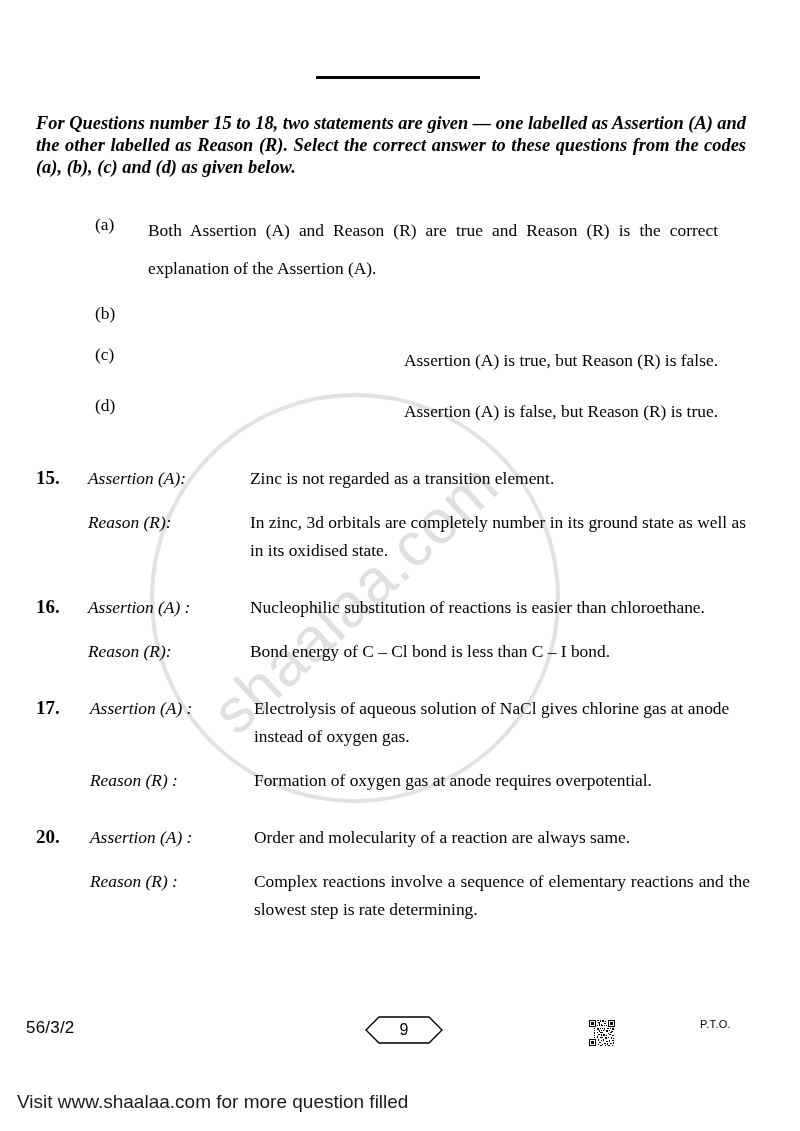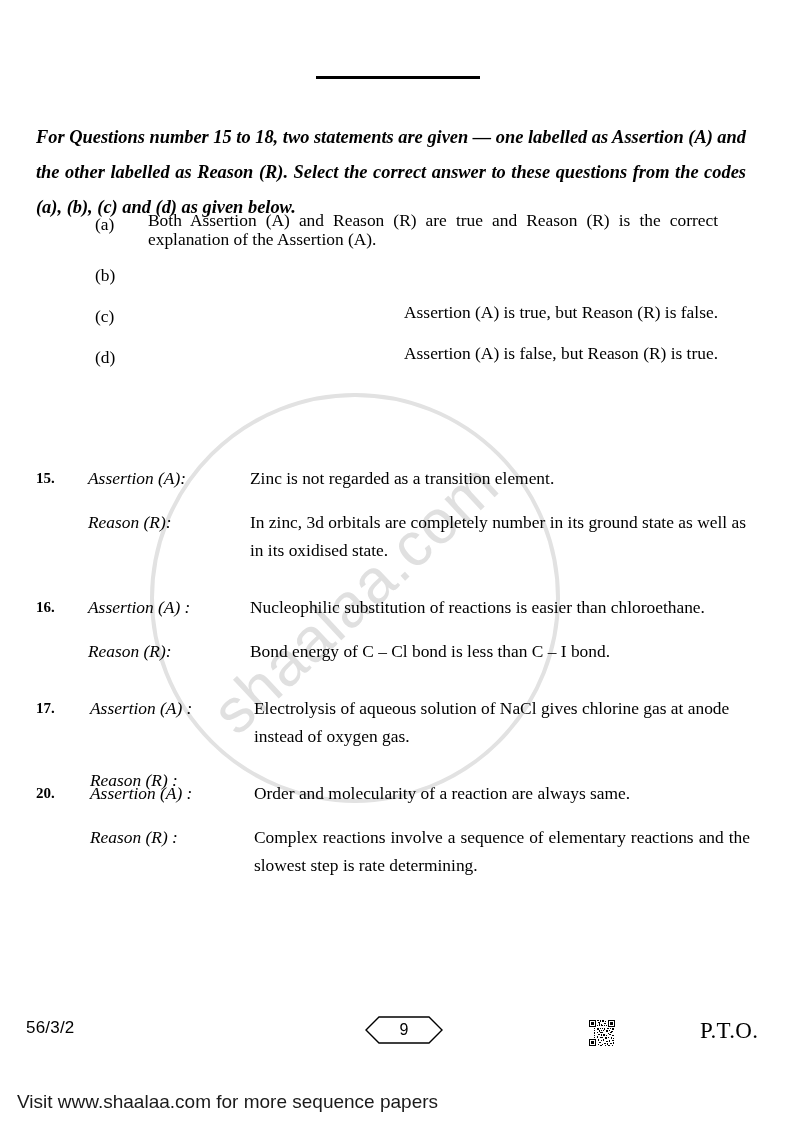--- a/index.html
+++ b/index.html
@@ -67,26 +67,26 @@
     top: 76px;
     width: 164px;
     height: 3px;
     background: #000;
   }
 
   
   .instruction {
     position: absolute;
     left: 36px;
-    top: 120px;
+    top: 112px;
     width: 710px;
     font-size: 18.4px;
     font-weight: bold;
     font-style: italic;
-    line-height: 35px;
+    line-height: 22px;
     text-align: justify;
     text-justify: inter-word;
   }
   .instruction > span { display: inline; }
 
   
   .options {
     position: absolute;
     left: 0;
     top: 211px;
@@ -102,21 +102,21 @@
     left: 95px;
     top: 0;
     width: 40px;
     font-size: 17.4px;
     line-height: 27.5px;
   }
   .option-text {
     margin-left: 148px;
     width: 570px;
     font-size: 17.4px;
-    line-height: 19px;
+    line-height: 38px;
     text-align: justify;
     text-justify: inter-word;
   }
   .option-text.nojust { text-align: right; }
   .option-text b {
     font-weight: bold;
     font-style: italic;
   }
 
   
@@ -128,21 +128,21 @@
   }
   .question {
     position: relative;
     margin-bottom: 29px;
   }
   .q-number {
     position: absolute;
     left: 36px;
     top: 0;
     width: 44px;
-    font-size: 15px;
+    font-size: 19px;
     font-weight: bold;
     line-height: 28px;
   }
   .q-line {
     position: relative;
     margin-bottom: 16px;
     padding-left: 28px;
   }
   .q-label {
     position: absolute;
@@ -205,22 +205,22 @@
     left: 588px;
     top: 5px;
     width: 28px;
     height: 28px;
   }
   .qr svg { display: block; }
   .pto {
     position: absolute;
     left: 700px;
     top: 4px;
-    font-family: Liberation Serif, serif;
-    font-size: 23px;
+    font-family: Liberation Sans, sans-serif;
+    font-size: 11px;
     letter-spacing: 0.3px;
   }
   .visit-line {
     position: absolute;
     left: 17px;
     top: 1091px;
     font-family: "Liberation Sans", "DejaVu Sans", sans-serif;
     font-size: 19px;
     color: #1a1a1a;
   }
@@ -293,20 +293,21 @@
       </div>
 
       <div class="question">
         <div class="q-number">17.</div>
         <div class="q-line">
           <div class="q-label pos-b">Assertion (A) :</div>
           <div class="q-body ind-b nojust">Electrolysis of aqueous solution of NaCl gives chlorine gas at anode instead of oxygen gas.</div>
         </div>
         <div class="q-line">
           <div class="q-label pos-b">Reason (R) :</div>
+          <div class="q-body ind-b nojust">Formation of oxygen gas at anode requires overpotential.</div>
         </div>
       </div>
 
       <div class="question">
         <div class="q-number">20.</div>
         <div class="q-line">
           <div class="q-label pos-b">Assertion (A) :</div>
           <div class="q-body ind-b nojust">Order and molecularity of a reaction are always same.</div>
         </div>
         <div class="q-line">
@@ -425,16 +426,16 @@
             <rect x="21" y="27" width="2" height="1"></rect>
             <rect x="25" y="27" width="1" height="1"></rect>
           </g>
         </svg>
       </div>
 
       <div class="pto">P.T.O.</div>
 
     </div>
 
-    <div class="visit-line">Visit www.shaalaa.com for more sequence papers</div>
+    <div class="visit-line">Visit www.shaalaa.com for more question filled</div>
 
   </div>
 </div>
 
 </body></html>

